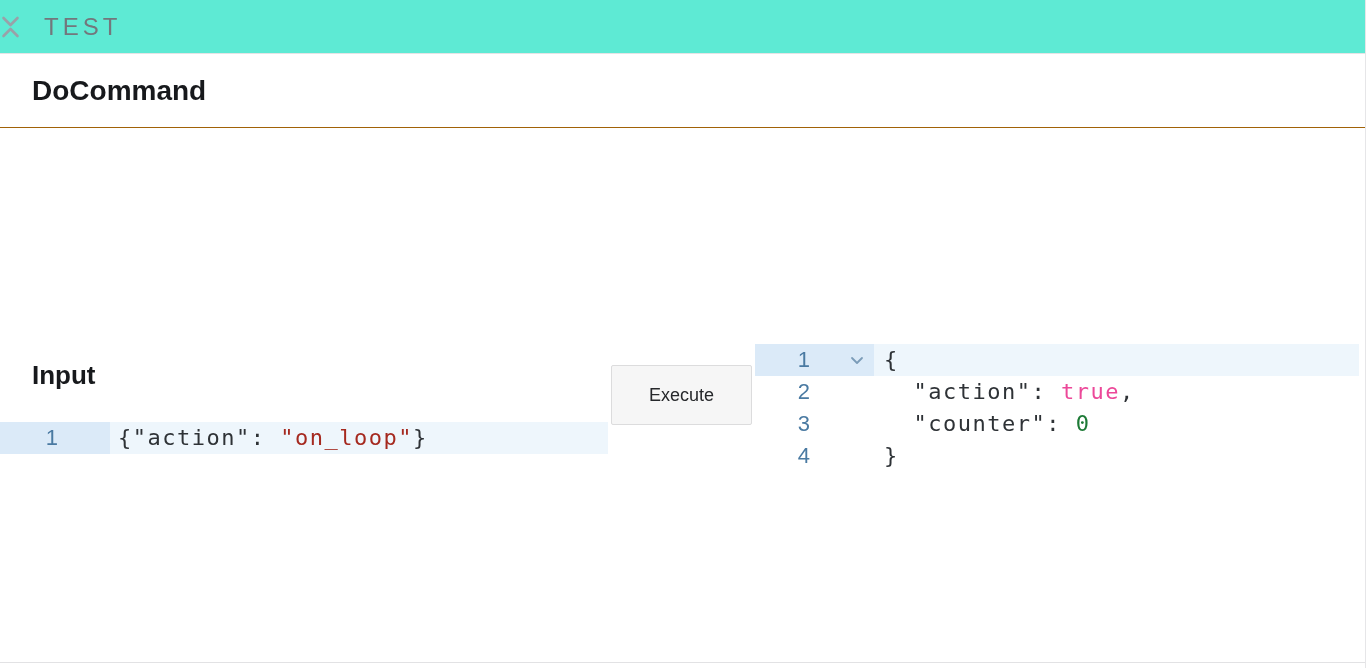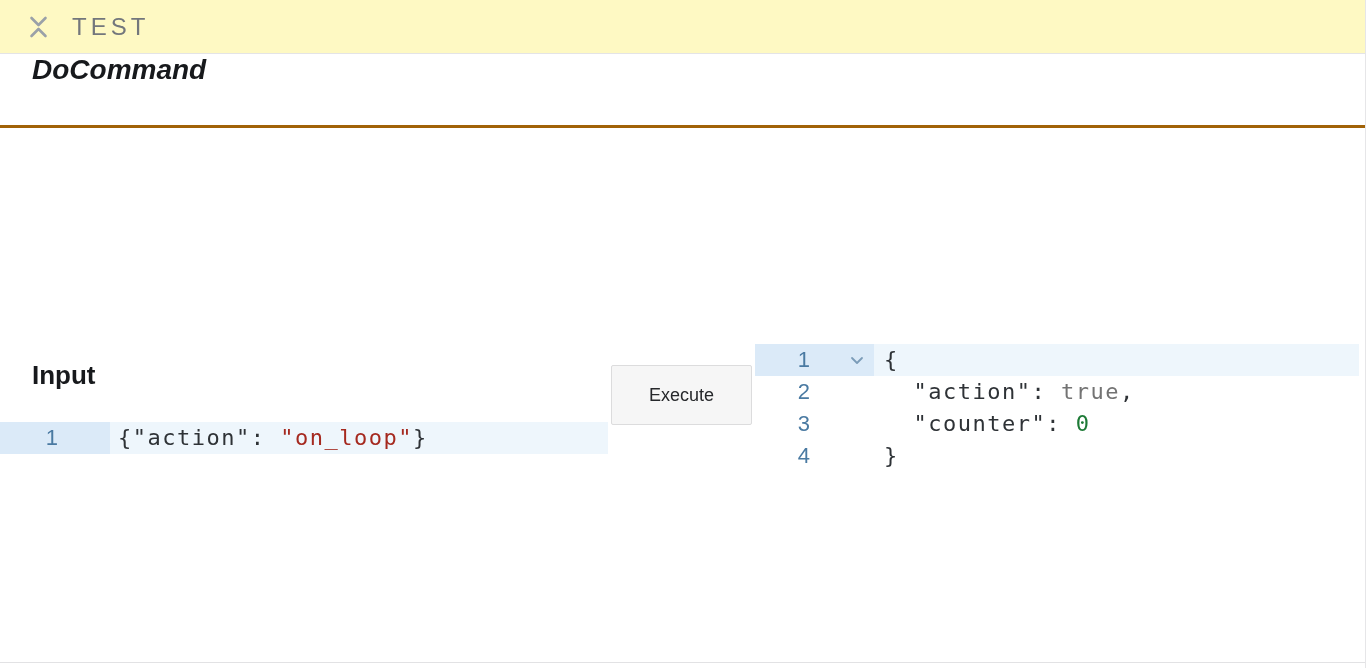--- a/index.html
+++ b/index.html
@@ -9,33 +9,32 @@
     -webkit-font-smoothing: antialiased;
   }
   .panel {
     width: 1366px; height: 668px; box-sizing: border-box;
     border-right: 1px solid #e6e6e8;
     display: flex; flex-direction: column; background: #fff;
   }
   
   .topbar {
     height: 54px; box-sizing: border-box; flex: none;
-    background: #fef9c3; border-bottom: 1px solid #e4e4e6;
-    display: flex; align-items: center; padding-left: 28px;
+    background: #5eead4; border-bottom: 1px solid #e4e4e6;
+    display: flex; align-items: center; 
   }
   .collapse-icon { display: inline-flex; margin-right: 23px; cursor: pointer; }
   .topbar-title {
     font-size: 24px; letter-spacing: 4px; color: #73777c; font-weight: 400;
   }
   
   .command-header {
     height: 74px; box-sizing: border-box; flex: none;
-    border-bottom: 3px solid #a16207; display: flex; 
+    border-bottom: 1px solid #a16207; display: flex; align-items: center;
     background: #fff;
-    font-style: italic;
   }
   .command-header h1 {
     margin: 0 0 0 32px; font-size: 28px; font-weight: 700; color: #17191c;
   }
   
   .main {
     flex: none; height: 535px; box-sizing: border-box;
     border-bottom: 1px solid #e2e2e4;
     display: flex; align-items: center; background: #fff;
   }
@@ -134,21 +133,21 @@
           <div class="editor-line active">
             <div class="gutter-num">1</div>
             <div class="gutter-fold"><span class="fold-wrap"><svg width="14" height="9" viewBox="0 0 14 9">
                   <path d="M2 2 L7 7 L12 2" fill="none" stroke="#7b9cb8" stroke-width="1.8" stroke-linecap="round" stroke-linejoin="round"></path>
                 </svg></span></div>
             <div class="line-content"><span style="color: rgb(46, 50, 54);">{</span></div>
           </div>
           <div class="editor-line">
             <div class="gutter-num">2</div>
             <div class="gutter-fold"></div>
-            <div class="line-content"><span style="color: rgb(46, 50, 54);">  "action": </span><span style="color: #737373;">true</span><span style="color: rgb(46, 50, 54);">,</span></div>
+            <div class="line-content"><span style="color: rgb(46, 50, 54);">  "action": </span><span style="color: #ec4899;">true</span><span style="color: rgb(46, 50, 54);">,</span></div>
           </div>
           <div class="editor-line">
             <div class="gutter-num">3</div>
             <div class="gutter-fold"></div>
             <div class="line-content"><span style="color: rgb(46, 50, 54);">  "counter": </span><span style="color: rgb(29, 122, 54);">0</span></div>
           </div>
           <div class="editor-line">
             <div class="gutter-num">4</div>
             <div class="gutter-fold"></div>
             <div class="line-content"><span style="color: rgb(46, 50, 54);">}</span></div>

